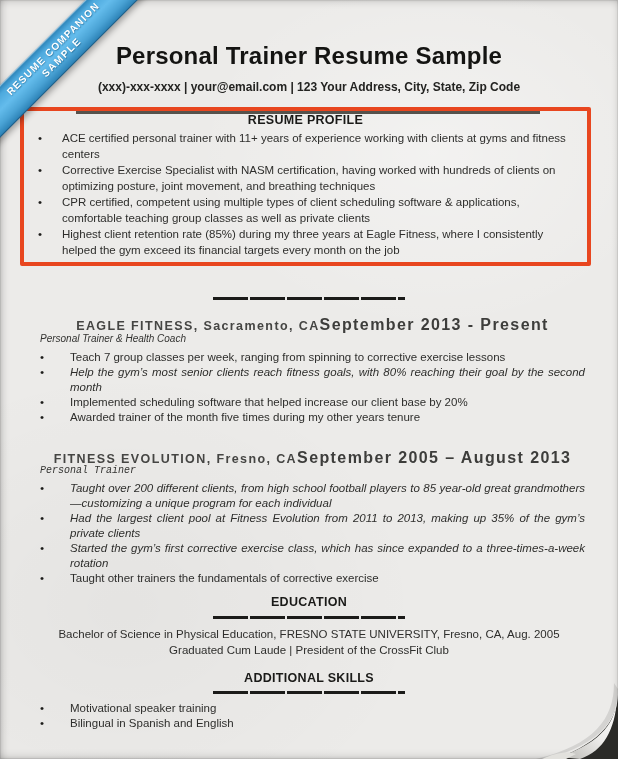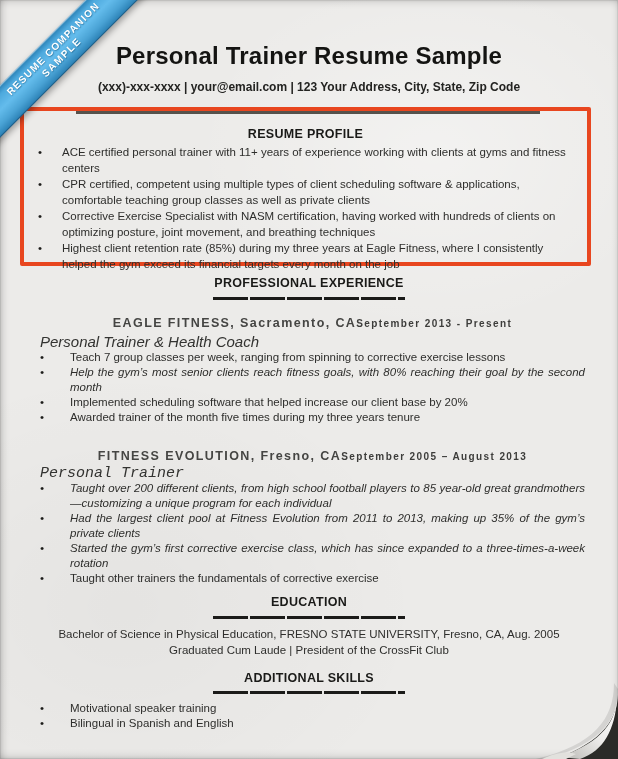--- a/index.html
+++ b/index.html
@@ -32,35 +32,35 @@
   .title{position:absolute;top:42px;left:0;width:100%;text-align:center;font-size:24px;font-weight:bold;color:#141412;letter-spacing:0.2px;}
   .contact{position:absolute;top:80px;left:0;width:100%;text-align:center;font-size:12px;color:#232321;font-weight:bold;}
   .contact-divider{position:absolute;top:111px;left:76px;width:464px;height:3px;background:#56524c;z-index:1;}
   
   .profile-box{
     position:absolute;top:107px;left:20px;width:571px;height:159px;z-index:2;
     border:4px solid #e8461f;border-radius:2px;box-sizing:border-box;
     background:transparent;
   }
   .sec-head{font-size:12.5px;font-weight:bold;color:#1a1a18;letter-spacing:0.3px;text-align:center;}
-  .profile-box .sec-head{padding-top:16px;}
+  .profile-box .sec-head{padding-top:2px;}
   .pbullets{margin-top:3px;padding:0 6px 0 14px;}
   .pbullets .b{position:relative;padding-left:24px;font-size:11.5px;line-height:16px;color:#2e2e2c;}
   .pbullets .b::before{content:"\2022";position:absolute;left:0;top:0;color:#1c1c1a;}
   
   .abs-center-head{position:absolute;left:0;width:100%;text-align:center;}
   .head-underline{
     position:absolute;left:50%;transform:translateX(-50%);
     width:192px;height:3px;
     background:repeating-linear-gradient(90deg,#1b1b19 0,#1b1b19 35px,rgba(0,0,0,0) 35px,rgba(0,0,0,0) 37px);
   }
   .job-header{position:absolute;left:40px;right:33px;display:flex;justify-content:center;align-items:baseline;}
   .job-company{font-size:12.5px;font-weight:bold;letter-spacing:1.4px;color:#454543;}
-  .job-dates{font-size:10px;font-weight:bold;letter-spacing:1.4px;color:#3d3d3b;}
-  .job-role{position:absolute;left:40px;font-size:15px;font-style:italic;color:#333331;}
+  .job-dates{font-size:16px;font-weight:bold;letter-spacing:1.4px;color:#3d3d3b;}
+  .job-role{position:absolute;left:40px;font-size:10px;font-style:italic;color:#333331;}
   .blist{position:absolute;left:40px;right:33px;}
   .blist .b{position:relative;padding-left:30px;font-size:11.5px;line-height:15px;color:#2e2e2c;}
   .blist .b::before{content:"\2022";position:absolute;left:0;top:0;color:#1c1c1a;}
   .blist .b.just{text-align:justify;font-style:italic;}
   .edu-line{position:absolute;left:0;width:100%;text-align:center;font-size:11.5px;line-height:16px;color:#2e2e2c;}
   .skills .b{line-height:14.5px;}
   
   .curl-wrap{position:absolute;right:0;bottom:0;width:100px;height:88px;z-index:4;}
 </style>
 </head>
@@ -74,39 +74,38 @@
   </div>
 
   <div class="title">Personal Trainer Resume Sample</div>
   <div class="contact">(xxx)-xxx-xxxx | your@email.com | 123 Your Address,  City, State, Zip Code</div>
   <div class="contact-divider"></div>
 
   <div class="profile-box">
     <div class="sec-head">RESUME PROFILE</div>
     <div class="pbullets">
       <div class="b">ACE certified personal trainer with 11+ years of experience working with clients at gyms and fitness centers</div>
+      <div class="b">Corrective Exercise Specialist with NASM certification, having worked with hundreds of clients on optimizing posture, joint movement, and breathing techniques</div>
       <div class="b">CPR certified, competent using multiple types of client scheduling software &amp; applications, comfortable teaching group classes as well as private clients</div>
-      <div class="b">Corrective Exercise Specialist with NASM certification, having worked with hundreds of clients on optimizing posture, joint movement, and breathing techniques</div>
       <div class="b">Highest client retention rate (85%) during my three years at Eagle Fitness, where I consistently helped the gym exceed its financial targets every month on the job</div>
     </div>
   </div>
 
-  <div class="sec-head abs-center-head" style="top:276px;">PROFESSIONAL EXPERIENCE</div>
   <div class="head-underline" style="top:297px;"></div>
 
   <div class="job-header" style="top:316px;">
     <span class="job-company">EAGLE FITNESS, Sacramento, CA</span>
     <span class="job-dates">September 2013 - Present</span>
   </div>
   <div class="job-role" style="top:333px;">Personal Trainer &amp; Health Coach</div>
   <div class="blist" style="top:350px;">
     <div class="b">Teach 7 group classes per week, ranging from spinning to corrective exercise lessons</div>
     <div class="b just">Help the gym’s most senior clients reach fitness goals, with 80% reaching their goal by the second month</div>
     <div class="b">Implemented scheduling software that helped increase our client base by 20%</div>
-    <div class="b">Awarded trainer of the month five times during my three years tenure</div>
+    <div class="b">Awarded trainer of the month five times during my other years tenure</div>
   </div>
 
   <div class="job-header" style="top:449px;">
     <span class="job-company">FITNESS EVOLUTION, Fresno, CA</span>
     <span class="job-dates">September 2005 – August 2013</span>
   </div>
   <div class="job-role" style="top:465px;font-family:Liberation Mono, monospace;">Personal Trainer</div>
   <div class="blist" style="top:481px;">
     <div class="b just">Taught over 200 different clients, from high school football players to 85 year-old great grandmothers—customizing a unique program for each individual</div>
     <div class="b just">Had the largest client pool at Fitness Evolution from 2011 to 2013, making up 35% of the gym’s private clients</div>

